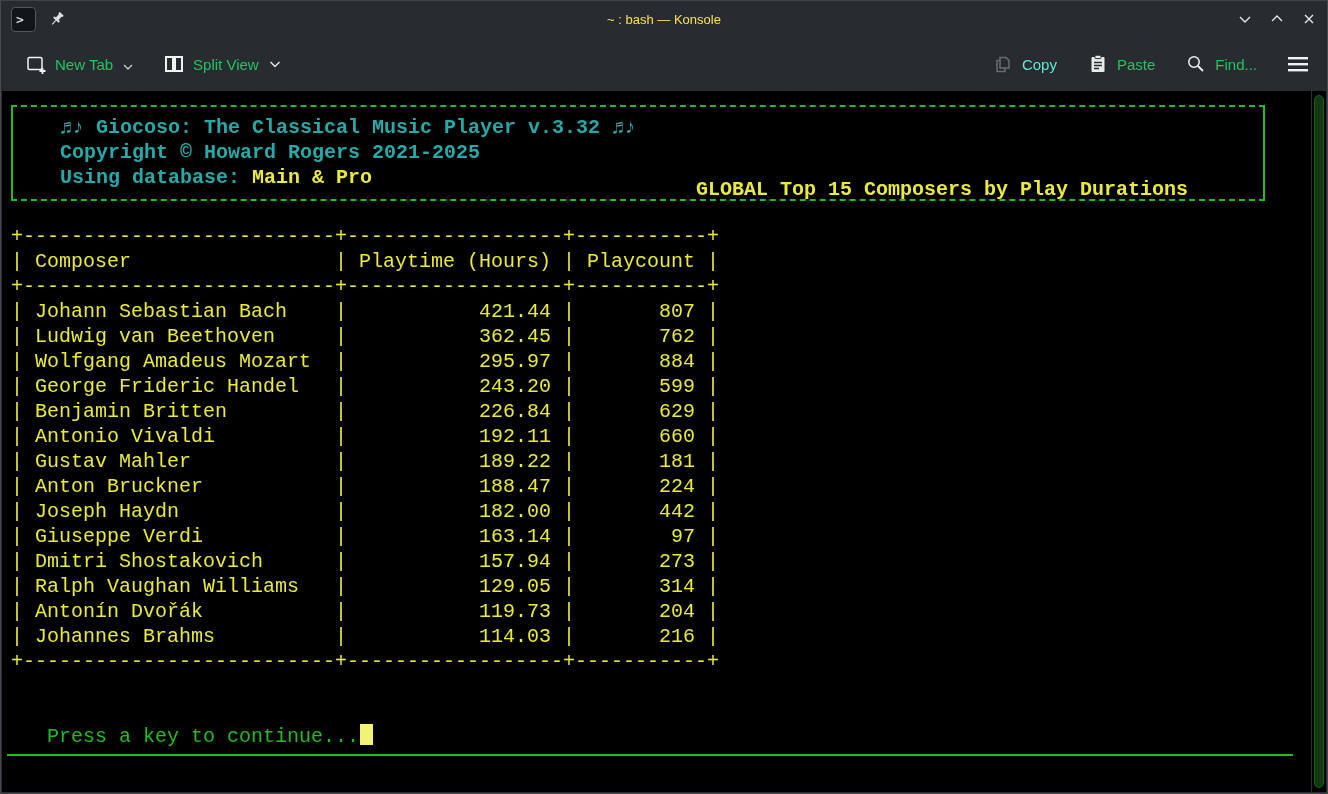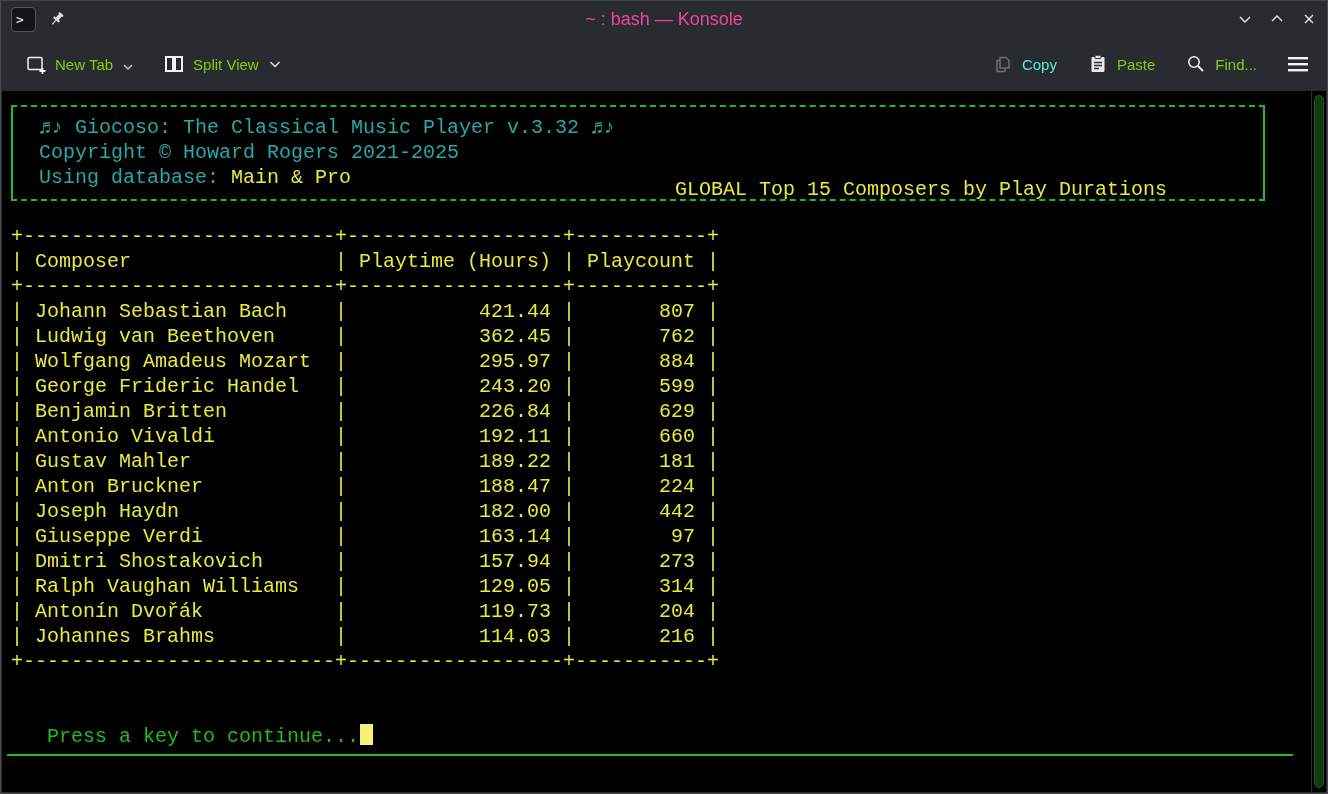--- a/index.html
+++ b/index.html
@@ -10,45 +10,45 @@
   }
   
   .titlebar { position:relative; height:36px; display:flex; align-items:center; padding:0 10px; }
   .app-icon {
     width:25px; height:25px; background:#121519; border:1px solid #53575c; border-radius:4px;
     color:#d8dbde; font-family:"DejaVu Sans Mono", monospace; font-size:13px; font-weight:bold;
     display:flex; align-items:center; justify-content:flex-start; padding-left:4px; margin-right:12px;
   }
   .pin-icon { width:18px; height:18px; }
   .win-title {
-    position:absolute; left:0; right:0; text-align:center; color:#ec4899; font-size:18px; pointer-events:none;
+    position:absolute; left:0; right:0; text-align:center; color:#fde047; font-size:13px; pointer-events:none;
   }
   .win-controls { margin-left:auto; display:flex; gap:16px; align-items:center; z-index:2; }
   .win-controls svg { display:block; }
   
   .toolbar { height:54px; display:flex; align-items:center; padding:0 14px; gap:10px; }
   .tbtn {
-    display:flex; align-items:center; gap:8px; color:#84cc16; font-size:15px;
+    display:flex; align-items:center; gap:8px; color:#22c55e; font-size:15px;
     padding:8px 10px; border-radius:4px; position:relative; cursor:default;
   }
   .tbtn .caret { margin-left:2px; margin-top:6px; }
   .tbtn.disabled { color:#5eead4; }
   .spacer { flex:1; }
   .burger { padding:8px 4px; margin-left:6px; }
   
   .terminal {
     position:absolute; top:90px; left:1px; right:1px; bottom:1px; background:var(--background,#000);
     font-family:"Liberation Mono","DejaVu Sans Mono", monospace; font-size:20px; line-height:25px;
     overflow:hidden;
   }
   .banner-box {
     position:absolute; left:9px; top:14px; width:1254px; height:96px;
     border-left:2px solid var(--green); border-right:2px solid var(--green);
     border-top:2px dashed var(--green); border-bottom:2px dashed var(--green);
-    padding:8px 0 0 26px; color:var(--teal);
+    padding:8px 0 0 47px; color:var(--teal);font-weight:bold;
   }
   .bline { height:25px; white-space:pre; position:relative; }
   .accent-yellow { color:var(--yellow); }
   .report-title { position:absolute; left:636px; top:12px; color:var(--yellow); white-space:pre; }
   .table-block { position:absolute; left:9px; top:133px; color:var(--yellow); }
   .trow { height:25px; white-space:pre; }
   .prompt-line { position:absolute; left:45px; top:633px; color:var(--green); white-space:pre; }
   .cursor-block { display:inline-block; width:13px; height:21px; background:var(--cursor); vertical-align:-3px; margin-left:1px; }
   .rule-line { position:absolute; left:5px; top:663px; width:1286px; height:2px; background:var(--green); }
   

